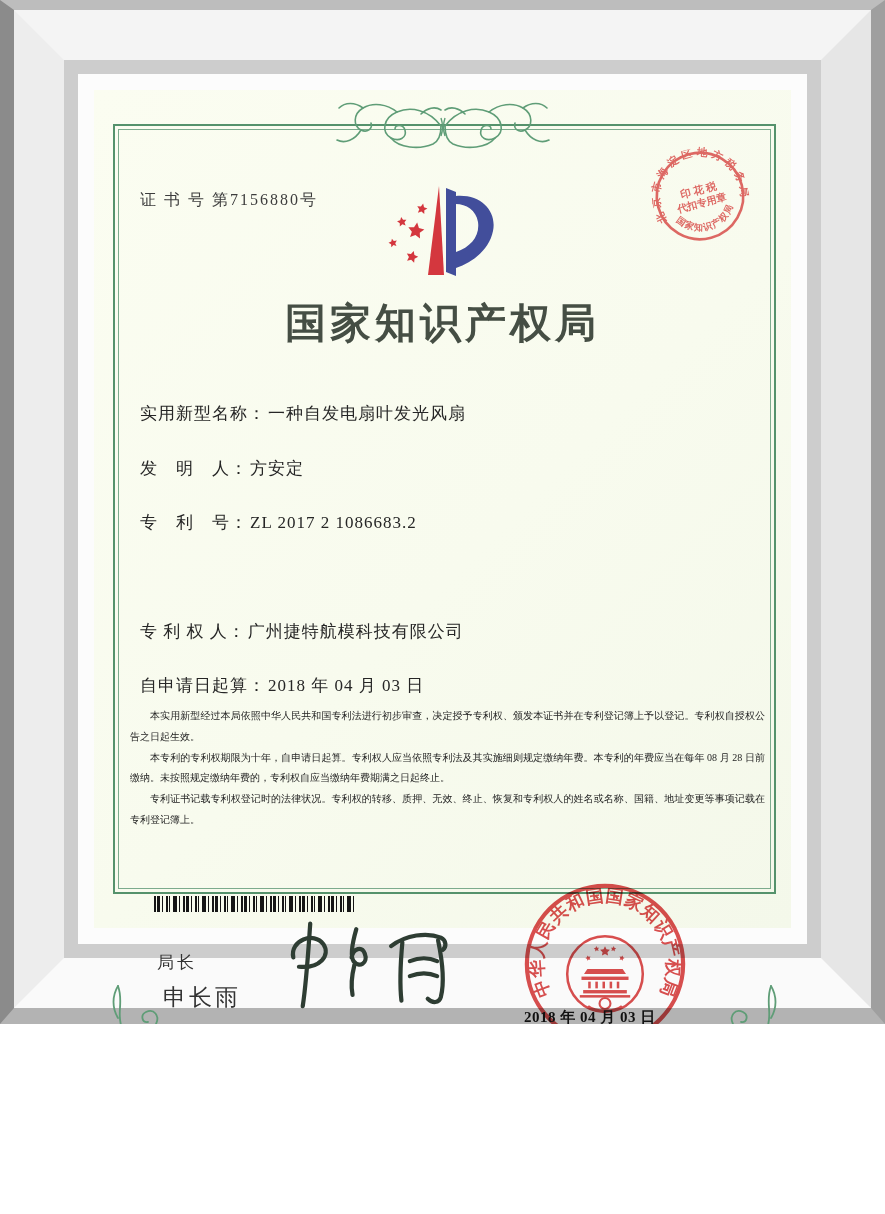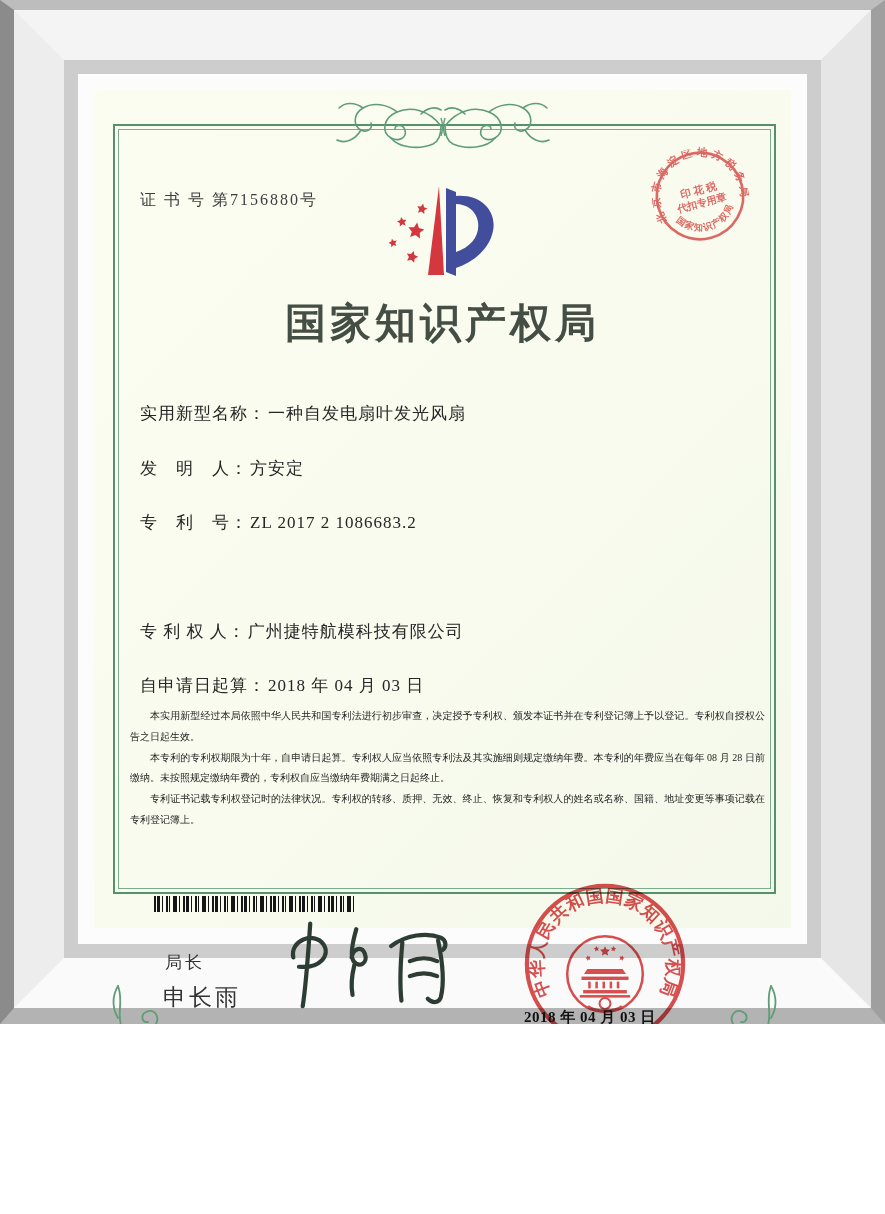--- a/index.html
+++ b/index.html
@@ -31,21 +31,21 @@
   .field-row{left:46px;white-space:nowrap;font-size:17px;color:#262626;letter-spacing:1px;}
   .field-row .flabel{margin-right:2px;}
   .paras{left:36px;top:616px;width:635px;color:#242424;}
   .paras p{margin:0;text-indent:2em;text-align:justify;font-size:10px;line-height:20.8px;}
   .barcode{left:60px;top:806px;width:200px;height:16px;
     background:repeating-linear-gradient(90deg,
       #151515 0 2px,transparent 2px 3px,#151515 3px 6px,transparent 6px 8px,
       #151515 8px 9px,transparent 9px 12px,#151515 12px 14px,transparent 14px 15px,
       #151515 15px 16px,transparent 16px 19px,#151515 19px 23px,transparent 23px 25px,
       #151515 25px 26px,transparent 26px 29px);}
-  .director-title{left:71px;top:861px;font-size:17px;letter-spacing:3px;color:#333;
+  .director-title{left:63px;top:861px;font-size:17px;letter-spacing:3px;color:#333;
     font-family:"Liberation Sans","DejaVu Sans",sans-serif;}
   .director-name{left:69px;top:892px;font-size:23px;letter-spacing:3px;color:#333;
     font-family:"Liberation Sans","DejaVu Sans",sans-serif;}
   .signature{left:172px;top:826px;z-index:3;}
   .seal{left:427px;top:790px;mix-blend-mode:multiply;opacity:.92;z-index:2;}
   .issue-date{left:430px;top:918px;width:160px;font-size:15px;font-weight:bold;
     letter-spacing:.5px;color:#111;z-index:4;}
   .page-footer{left:0;right:0;top:966px;text-align:left;font-size:18px;
     letter-spacing:3px;color:#3a3a3a;}
   .tax-stamp{left:558px;top:58px;transform:rotate(-15deg);mix-blend-mode:multiply;opacity:.88;}

